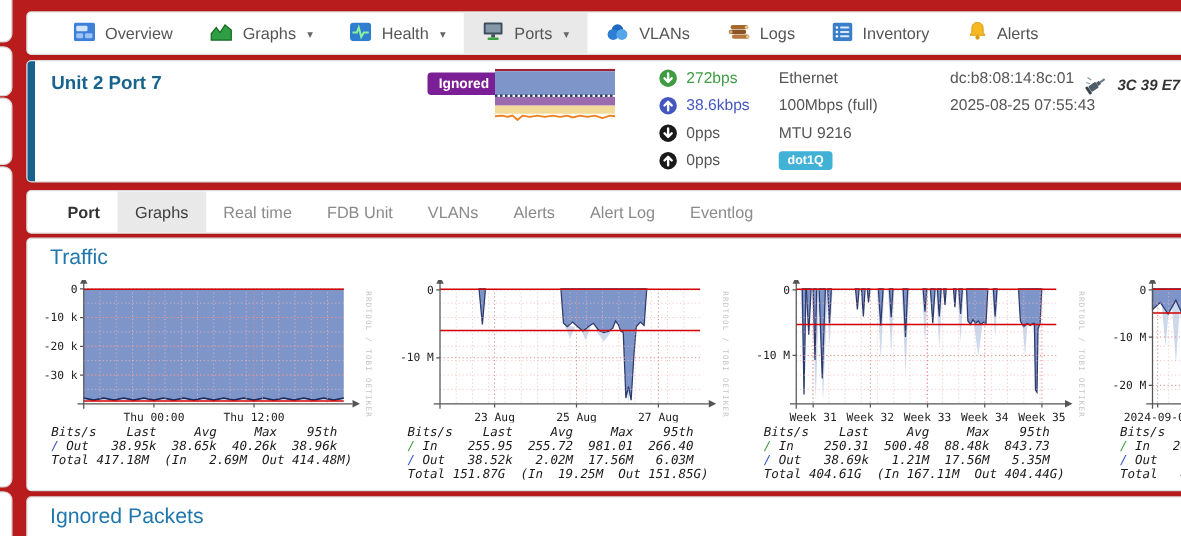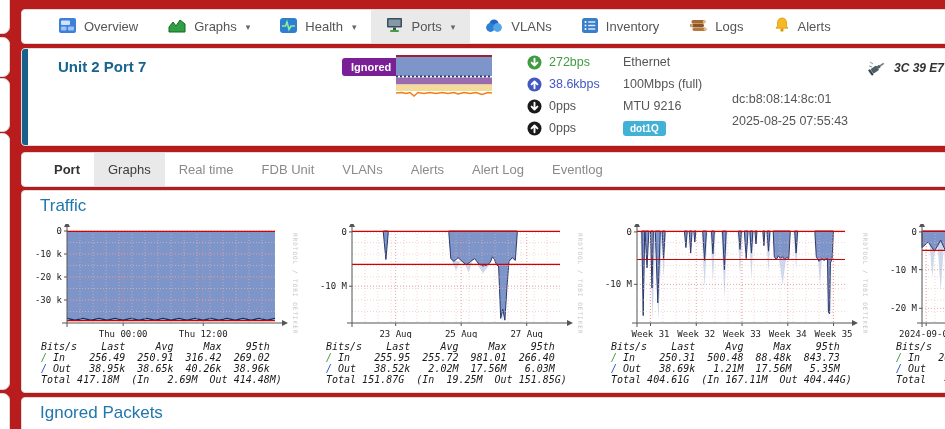--- a/index.html
+++ b/index.html
@@ -10,28 +10,28 @@
 
   
   #navbar{top:9px;height:33px;display:flex;align-items:stretch;padding-left:22px;overflow:hidden;}
   .nav-item{display:flex;align-items:center;gap:8px;padding:0 15px;font-size:13px;color:#555;cursor:pointer;white-space:nowrap;}
   .nav-item.active{background:#e9e9e9;}
   .nav-caret{font-size:9px;color:#666;margin-left:1px;}
 
   
   #port-card{top:48px;height:96px;}
   #accent{position:absolute;left:0;top:0;bottom:0;width:6px;background:#17618c;border-radius:3px 0 0 3px;}
-  #port-title{position:absolute;left:19px;top:9px;font-size:15px;font-weight:bold;color:#17648f;margin-left:17px;}
+  #port-title{position:absolute;left:19px;top:9px;font-size:15px;font-weight:bold;color:#17648f;}
   #ignored-badge{position:absolute;left:320px;top:9px;background:#7b1f96;color:#fff;font-size:11px;font-weight:bold;padding:3px 9px;border-radius:3px;}
   #minigraph{position:absolute;left:374px;top:6px;cursor:pointer;}
   .stat-col{position:absolute;top:2px;font-size:12.5px;color:#555;}
   .stat-row{height:22px;display:flex;align-items:center;gap:7px;white-space:nowrap;}
   #rates-col{left:505px;}
   #props-col{left:601px;}
-  #addr-col{left:710px;margin-top:37px;}
+  #addr-col{left:738px;}
   .badge-info{background:#41b1d6;color:#fff;font-size:10px;font-weight:bold;padding:2px 7px;border-radius:3px;display:inline-block;text-align:center;}
   #xcvr{position:absolute;left:845px;top:10px;display:flex;gap:7px;align-items:center;font-size:12px;font-weight:bold;font-style:italic;color:#333;white-space:nowrap;}
 
   
   #tabs-card{top:152px;height:33px;display:flex;align-items:stretch;padding-left:18px;overflow:hidden;}
   .tab{display:flex;align-items:center;padding:0 14px;font-size:13px;color:#8a8a8a;cursor:pointer;white-space:nowrap;}
   .tab.dark{color:#333;font-weight:bold;}
   .tab.active{background:#e9e9e9;color:#3c3c3c;}
 
   
@@ -92,43 +92,43 @@
         <span>Ports</span>
         <span class="nav-caret">▾</span>
       </div>
       <div class="nav-item">
         <span><svg width="18" height="15">
             <circle cx="9" cy="6" r="4.6" fill="#1f67c0"></circle>
             <circle cx="5.5" cy="9.5" r="4.4" fill="#2d7fd4"></circle>
             <circle cx="12.5" cy="9.5" r="4.4" fill="#55a6e8"></circle>
           </svg></span>
         <span>VLANs</span>
+      </div>
+      <div class="nav-item">
+        <span><svg width="18" height="15">
+            <rect x="2.5" y="2" width="14" height="3.4" rx="1.7" fill="#a5692f"></rect>
+            <rect x="1" y="5.8" width="14" height="3.4" rx="1.7" fill="#8a5424"></rect>
+            <rect x="3.5" y="9.6" width="14" height="3.4" rx="1.7" fill="#b5793d"></rect>
+            <circle cx="15.2" cy="3.7" r="1.4" fill="#e9c38f"></circle>
+            <circle cx="2.8" cy="7.5" r="1.4" fill="#d9ac72"></circle>
+            <circle cx="16.2" cy="11.3" r="1.4" fill="#e9c38f"></circle>
+          </svg></span>
+        <span>Logs</span>
       </div>
       <div class="nav-item">
         <span><svg width="16" height="15">
             <rect width="16" height="15" rx="2.5" fill="#3a7ec8"></rect>
             <circle cx="3.5" cy="4" r="1" fill="#fff"></circle>
             <rect x="6" y="3.2" width="7.5" height="1.6" rx="0.8" fill="#d8e9ff"></rect>
             <circle cx="3.5" cy="7.5" r="1" fill="#fff"></circle>
             <rect x="6" y="6.7" width="7.5" height="1.6" rx="0.8" fill="#d8e9ff"></rect>
             <circle cx="3.5" cy="11" r="1" fill="#fff"></circle>
             <rect x="6" y="10.2" width="7.5" height="1.6" rx="0.8" fill="#d8e9ff"></rect>
           </svg></span>
         <span>Inventory</span>
-      </div>
-      <div class="nav-item">
-        <span><svg width="18" height="15">
-            <rect x="2.5" y="2" width="14" height="3.4" rx="1.7" fill="#a5692f"></rect>
-            <rect x="1" y="5.8" width="14" height="3.4" rx="1.7" fill="#8a5424"></rect>
-            <rect x="3.5" y="9.6" width="14" height="3.4" rx="1.7" fill="#b5793d"></rect>
-            <circle cx="15.2" cy="3.7" r="1.4" fill="#e9c38f"></circle>
-            <circle cx="2.8" cy="7.5" r="1.4" fill="#d9ac72"></circle>
-            <circle cx="16.2" cy="11.3" r="1.4" fill="#e9c38f"></circle>
-          </svg></span>
-        <span>Logs</span>
       </div>
       <div class="nav-item">
         <span><svg width="16" height="16">
             <path d="M8 1 C5 1 3.5 3 3.5 6 L3.5 9 2 11.2 14 11.2 12.5 9 12.5 6 C12.5 3 11 1 8 1 Z" fill="#f6b923" stroke="#d99a0b" stroke-width="0.8"></path>
             <circle cx="8" cy="13" r="1.7" fill="#d99a0b"></circle>
           </svg></span>
         <span>Alerts</span>
       </div>
     </div>
 
@@ -278,21 +278,21 @@
             <text x="31" y="56" text-anchor="end" font-size="9" fill="#222" font-family="DejaVu Sans Mono, monospace">-20 k</text>
             <line x1="33" y1="53" x2="36" y2="53" stroke="#555" stroke-width="1"></line>
             <text x="31" y="79" text-anchor="end" font-size="9" fill="#222" font-family="DejaVu Sans Mono, monospace">-30 k</text>
             <line x1="33" y1="76" x2="36" y2="76" stroke="#555" stroke-width="1"></line>
             <text x="92.16" y="113" text-anchor="middle" font-size="9" fill="#222" font-family="DejaVu Sans Mono, monospace">Thu 00:00</text>
             <line x1="92.16" y1="99" x2="92.16" y2="102" stroke="#555" stroke-width="1"></line>
             <text x="172.24" y="113" text-anchor="middle" font-size="9" fill="#222" font-family="DejaVu Sans Mono, monospace">Thu 12:00</text>
             <line x1="172.24" y1="99" x2="172.24" y2="102" stroke="#555" stroke-width="1"></line>
             <text x="262" y="9" transform="rotate(90 262 9)" font-size="6" fill="#c4c4c4" letter-spacing="1" font-family="DejaVu Sans Mono, monospace">RRDTOOL / TOBI OETIKER</text>
           </svg>
-          <div class="legend"><div>Bits/s    Last     Avg     Max    95th</div><div><span style="color:#3f9c43">/</span> In    256.49  250.91  316.42  269.02</div><div><span style="color:#3555c0">/</span> Out   38.95k  38.65k  40.26k  38.96k</div><div>Total 417.18M  (In   2.69M  Out 414.48M)</div></div>
+          <div class="legend"><div>Bits/s    Last     Avg     Max    95th</div><div><span style="color:#3555c0">/</span> Out   38.95k  38.65k  40.26k  38.96k</div><div>Total 417.18M  (In   2.69M  Out 414.48M)</div></div>
         </div>
         <div class="graph-panel">
           <svg class="rrd" width="285" height="114">
             <polygon points="135.8,36.4 140.0,46.6 144.2,37.4" fill="#ccd8ec" stroke="none" stroke-width="1"></polygon>
             <polygon points="148.3,38.3 152.5,48.4 156.6,37.4" fill="#ccd8ec" stroke="none" stroke-width="1"></polygon>
             <polygon points="160.8,40.1 167.0,49.3 173.3,41.0" fill="#ccd8ec" stroke="none" stroke-width="1"></polygon>
             <polygon points="183.7,62.2 186.8,99.0 189.9,62.2" fill="#ccd8ec" stroke="none" stroke-width="1"></polygon>
             <polygon points="67.2,7.0 69.9,35.5 72.4,7.0" fill="#7e95ca" stroke="#2d3a6b" stroke-width="1"></polygon>
             <polygon points="132.7,7.0 134.8,34.6 137.9,37.4 142.1,33.7 146.2,37.4 150.4,41.0 154.6,37.4 158.7,34.6 162.9,40.1 167.0,42.0 171.2,41.0 174.3,38.3 176.4,32.8 178.5,35.5 180.6,41.0 182.6,42.0 184.7,94.4 186.8,85.2 188.9,96.2 191.0,62.2 193.0,37.4 196.2,33.7 199.3,36.4 201.4,7.0" fill="#7e95ca" stroke="#2d3a6b" stroke-width="1"></polygon>
             <line x1="49" y1="7" x2="49" y2="99" stroke="#f0b9b9" stroke-dasharray="1,2" stroke-width="0.6"></line>

